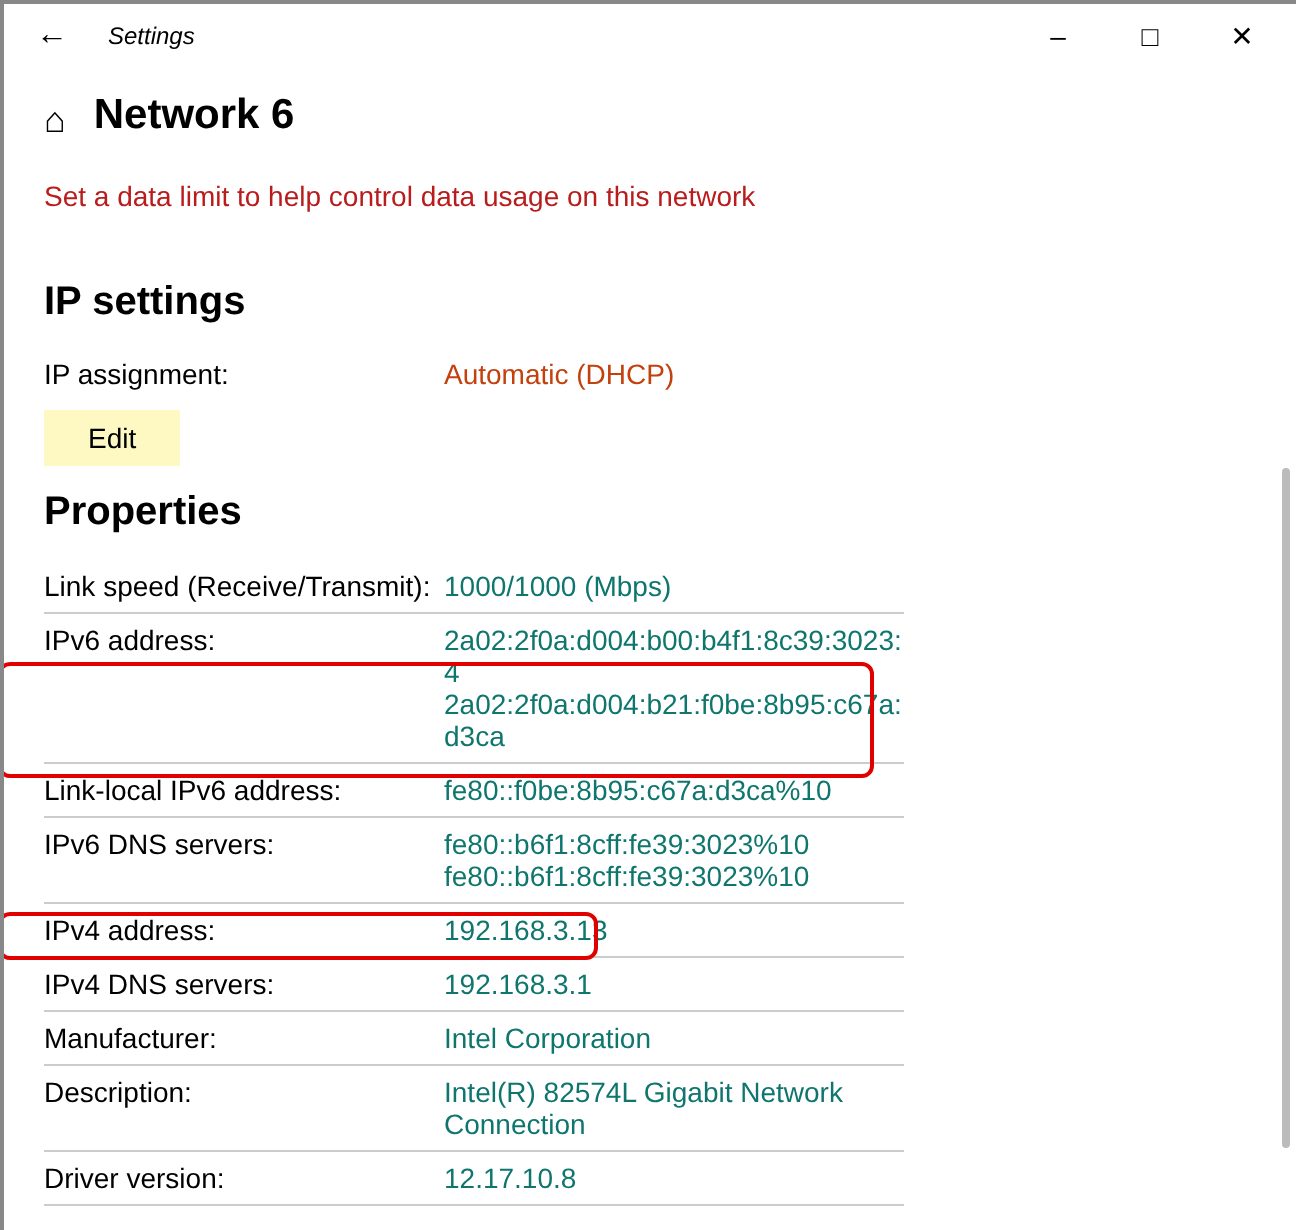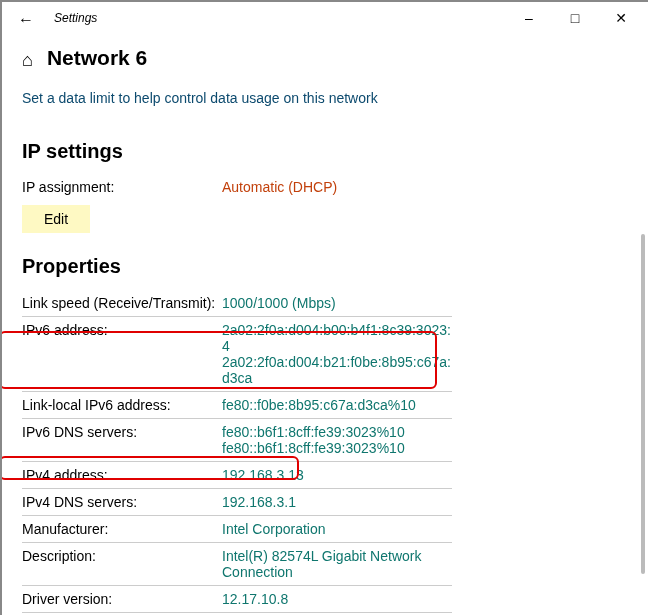--- a/index.html
+++ b/index.html
@@ -65,21 +65,21 @@
     font-weight: 600;
     margin: 0;
   }
 
   .content {
     padding: 0 20px 10px 20px;
     position: relative;
   }
 
   .link {
-    color: #0c4a6e;
+    color: #b91c1c;
     font-size: 14px;
     padding: 14px 0 18px 0;
     display: inline-block;
   }
 
   h2.section {
     font-size: 20px;
     font-weight: 600;
     margin: 16px 0 12px 0;
   }
@@ -170,21 +170,21 @@
 <div class="content">
   <span class="link">Set a data limit to help control data usage on this network</span>
 
   <h2 class="section">IP settings</h2>
   <div class="kv-row">
     <div class="key">IP assignment:</div>
     <div class="val">Automatic (DHCP)</div>
   </div>
   <button class="btn">Edit</button>
 
-  <h2 class="section" style="margin-top:22px;">Properties</h2>
+  <h2 class="section" style="margin-top:12px;">Properties</h2>
 
   <table class="props">
     <tbody>
         <tr>
       <td class="k">Link speed (Receive/Transmit):</td>
       <td class="v">1000/1000 (Mbps)</td>
     </tr>
     <tr>
       <td class="k">IPv6 address:</td>
       <td class="v">2a02:2f0a:d004:b00:b4f1:8c39:3023:4 2a02:2f0a:d004:b21:f0be:8b95:c67a:d3ca</td>

